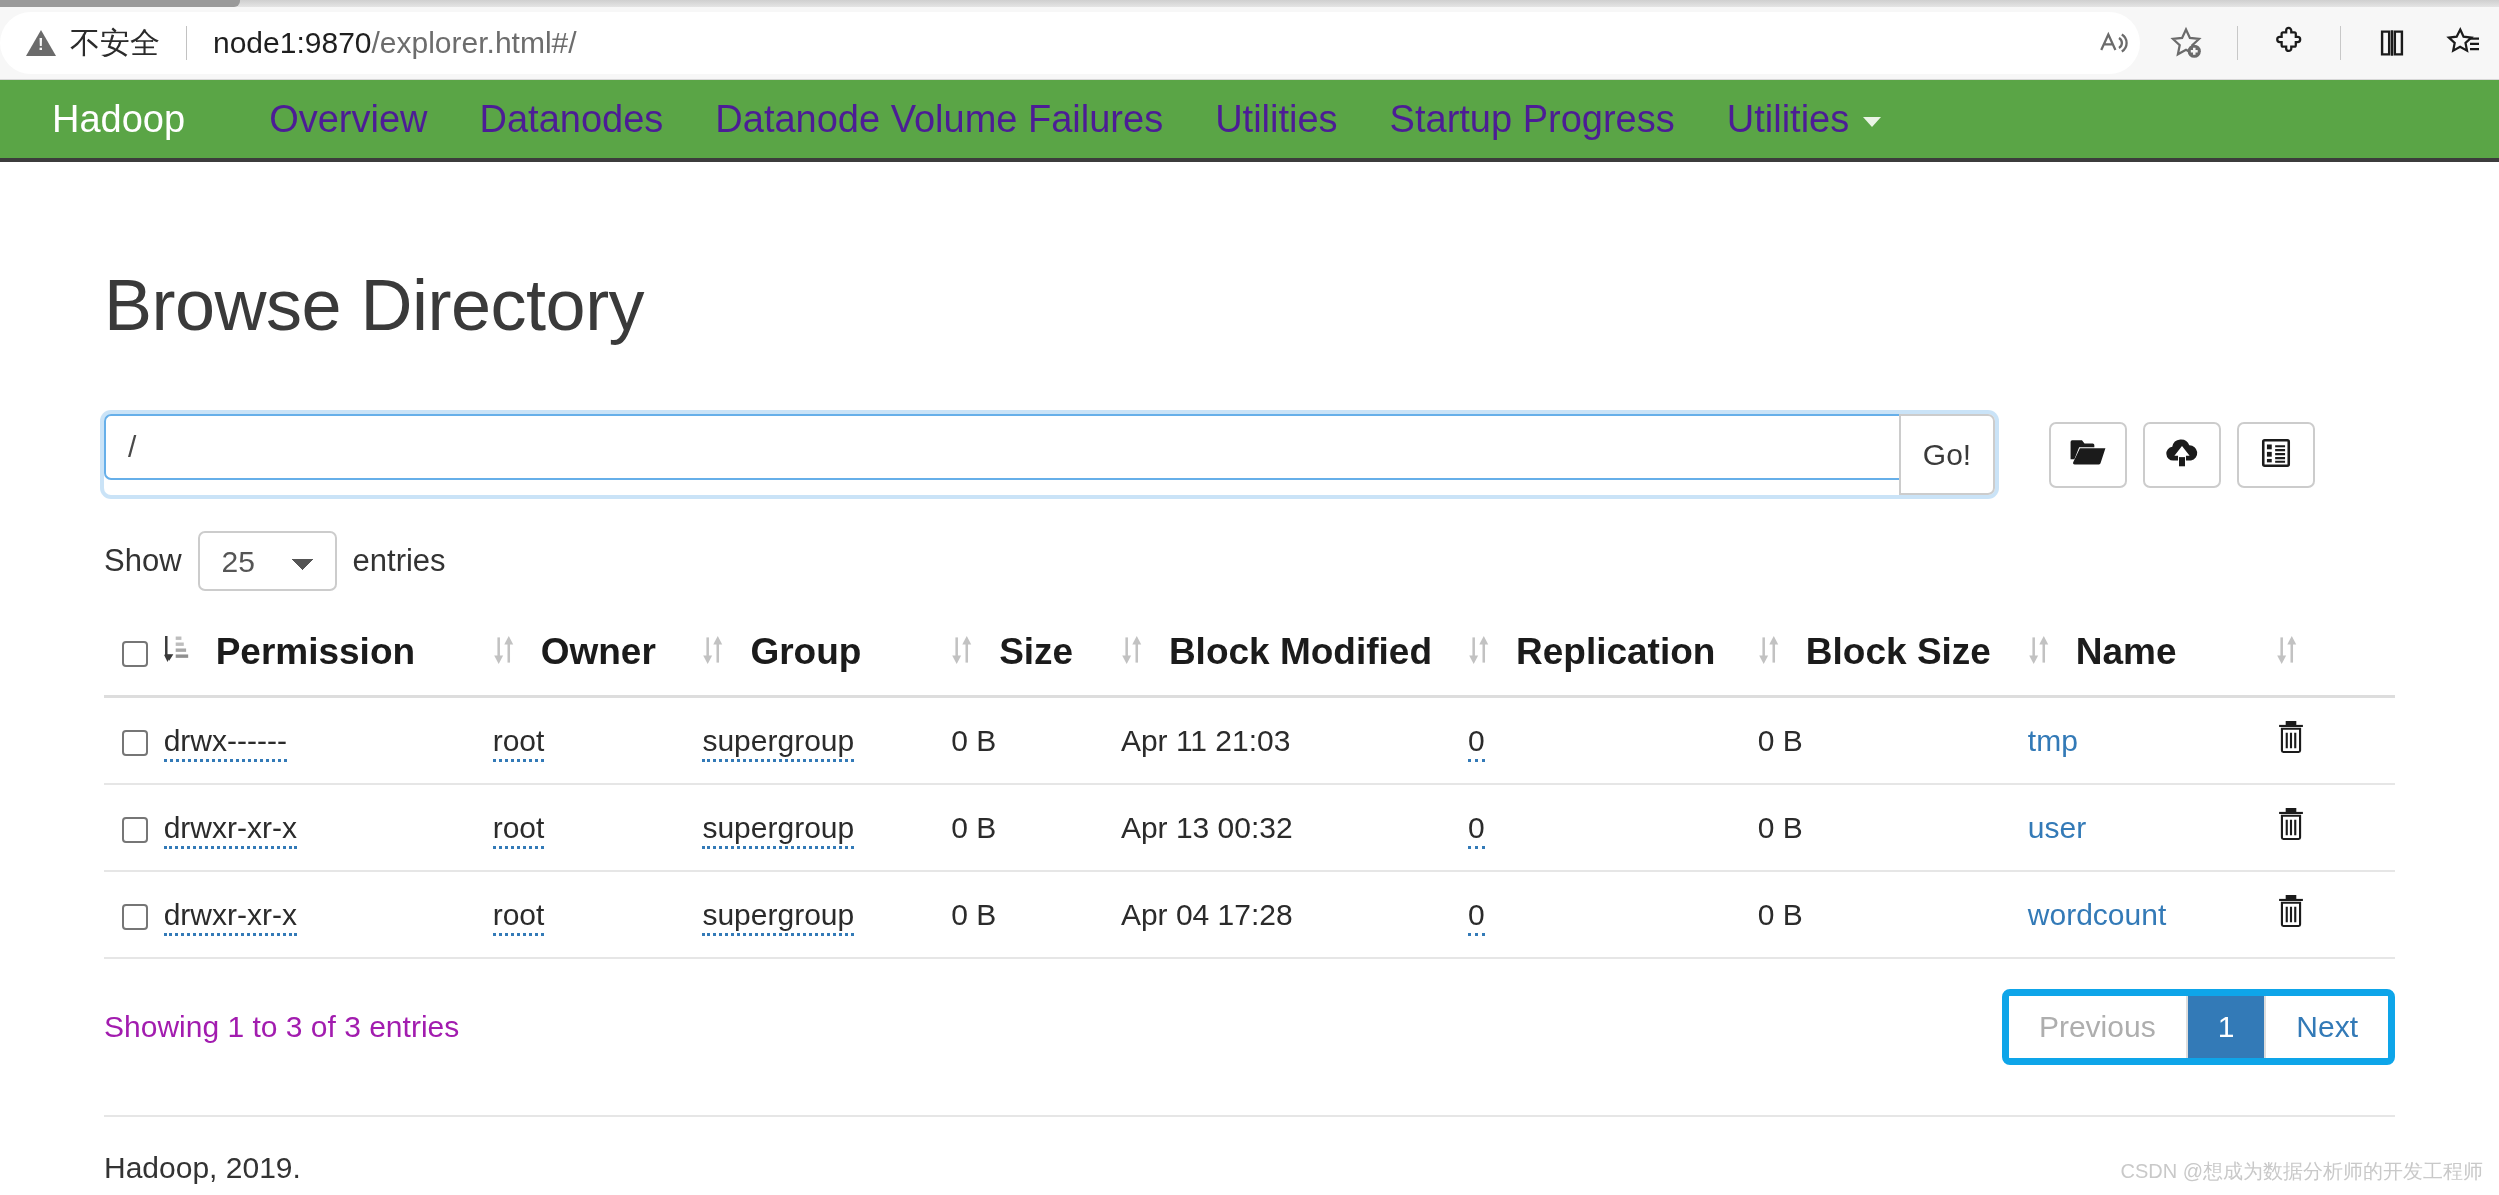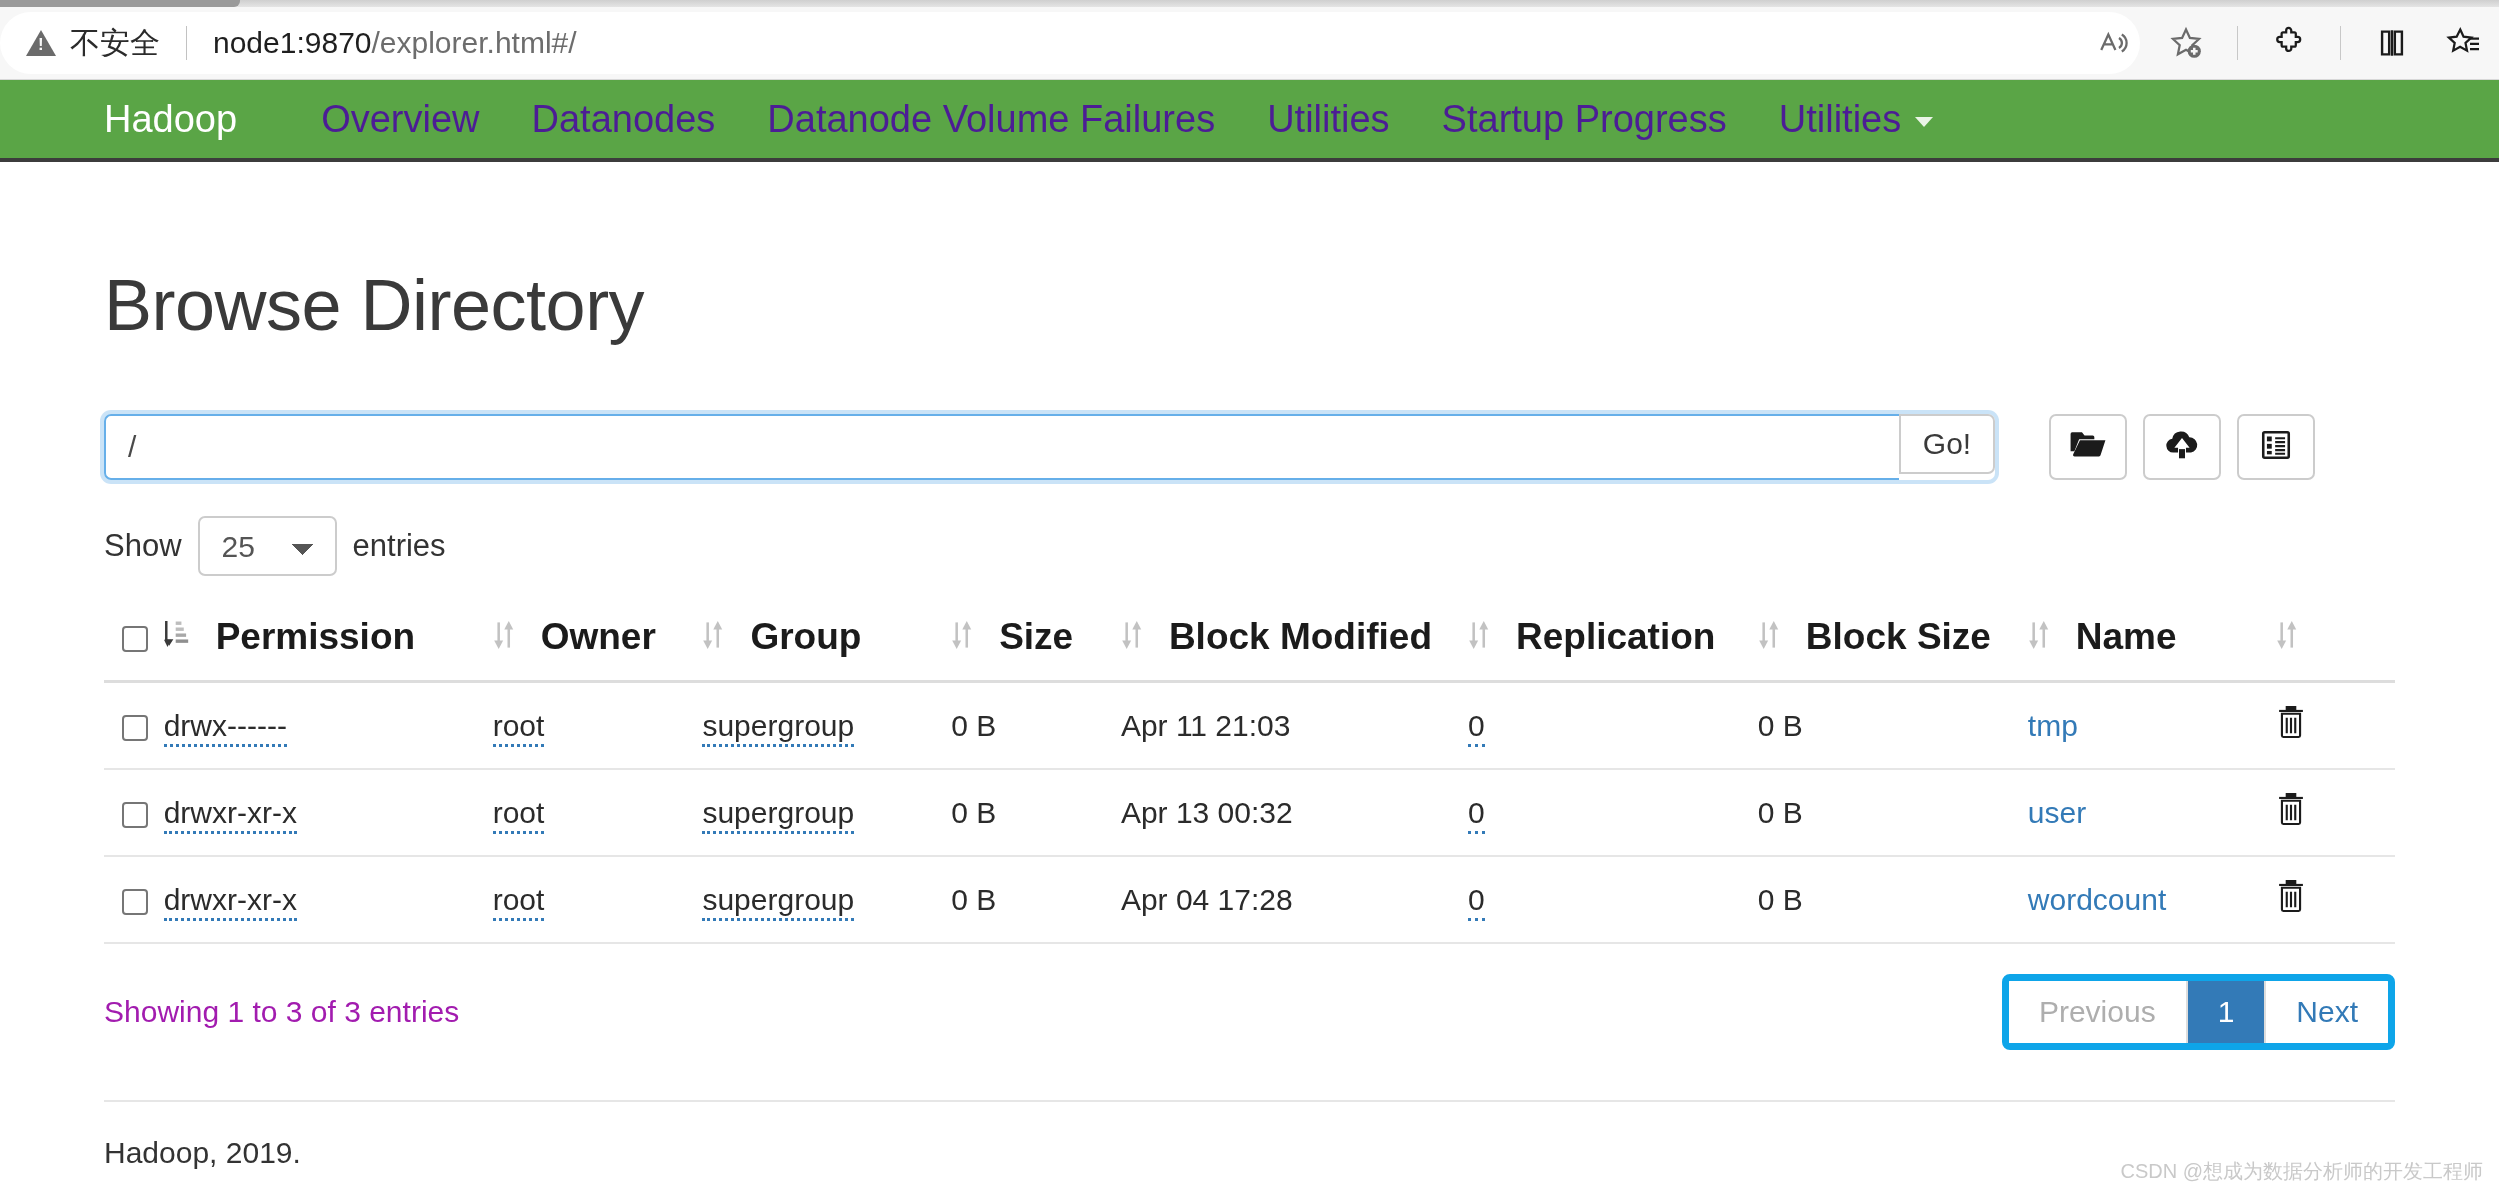--- a/index.html
+++ b/index.html
@@ -98,21 +98,21 @@
     background: #c8c8c8;
     margin: 0 10px;
   }
 
   
   .navbar {
     height: 82px;
     background: #5aa546;
     display: flex;
     align-items: center;
-    padding-left: 104px;
+    padding-left: 52px;
     border-bottom: 4px solid #3c3c3c;
   }
   .brand {
     font-size: 38px;
     color: #ffffff;
     margin-right: 58px;
     white-space: nowrap;
   }
   .nav-links {
     display: flex;
@@ -168,21 +168,21 @@
     border-top-left-radius: 7px;
     border-bottom-left-radius: 7px;
     font-size: 30px;
     color: #4a4a4a;
     padding: 0 22px;
     outline: none;
     font-family: "Liberation Sans", sans-serif;
     background: #fff;
   }
   .go-btn {
-    height: 60px;
+    height: 81px;
     min-width: 96px;
     background: #ffffff;
     border: 2px solid #cccccc;
     border-top-right-radius: 7px;
     border-bottom-right-radius: 7px;
     font-size: 30px;
     color: #3a3a3a;
     font-family: "Liberation Sans", sans-serif;
     cursor: pointer;
     padding: 0 18px;

